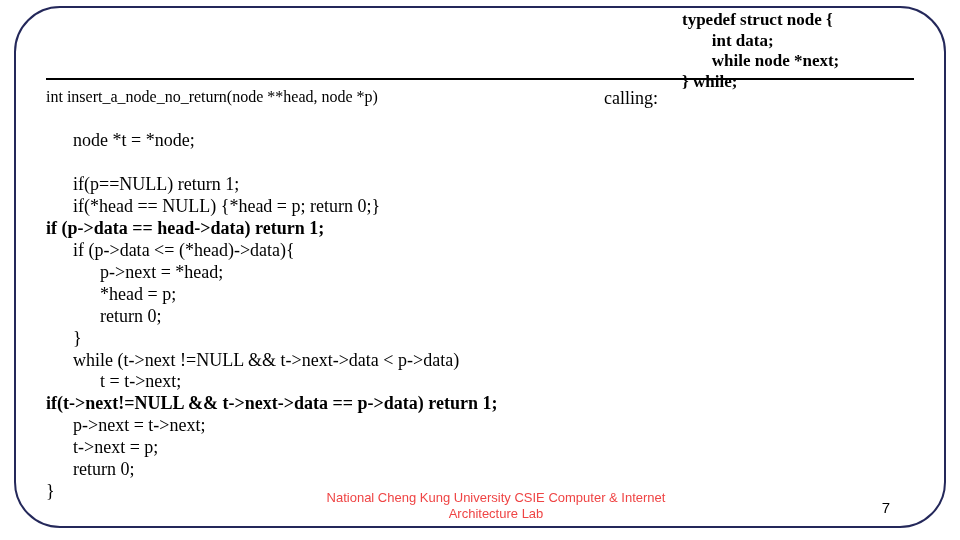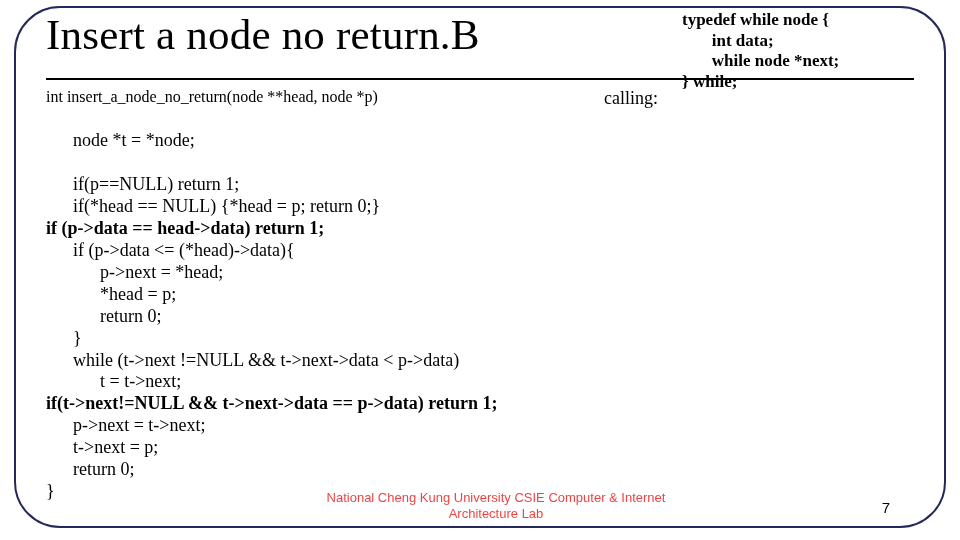--- a/index.html
+++ b/index.html
@@ -101,23 +101,22 @@
     font-family: Arial, Helvetica, sans-serif;
     font-size: 15px;
   }
 </style>
 </head>
 <body>
 
 <div class="slide">
   <div class="frame"></div>
 
-  <div class="title">Insert a node no return.B</div>
 
-  <div class="typedef"><span>typedef while node {</span>
+  <div class="typedef"><span>typedef struct node {</span>
 <span>       int data;</span>
 <span>       while node *next;</span>
 <span>} while;</span></div>
 
   <div class="hr"></div>
 
   <div class="sig">int insert_a_node_no_return(node **head, node *p)</div>
 
   <div class="calling">calling:</div>
 

